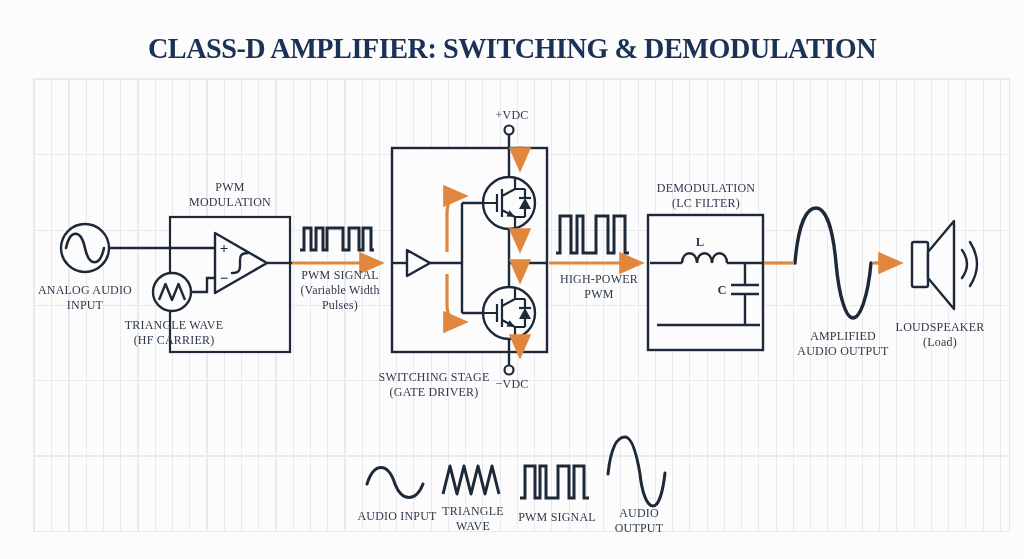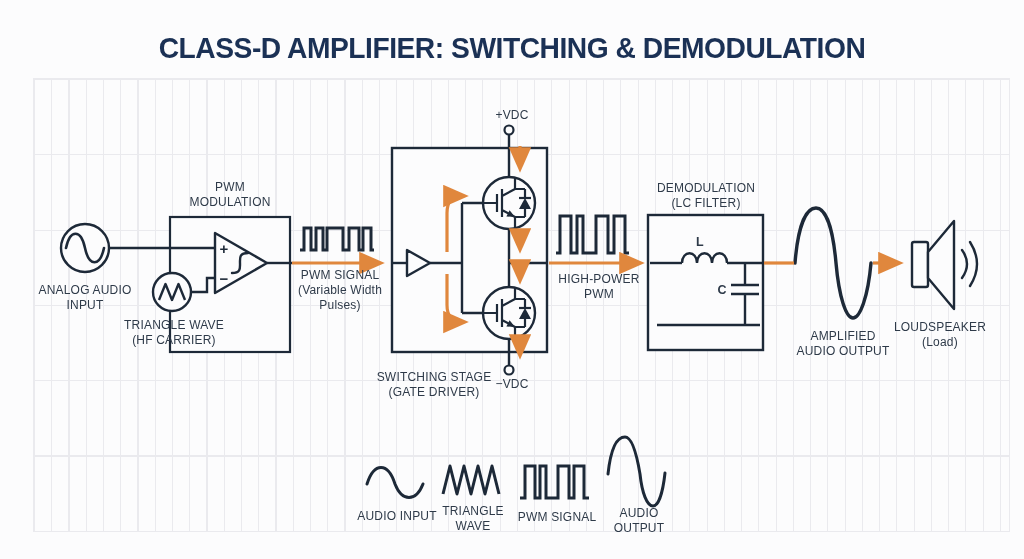--- a/index.html
+++ b/index.html
@@ -1,17 +1,17 @@
 <!DOCTYPE html>
 <html><head>
 <meta charset="utf-8">
 <style>
   html,body{margin:0;padding:0;}
   .stage{position:relative;width:1024px;height:559px;background:#fcfcfd;overflow:hidden;
-         font-family:Liberation Sans, sans-serif;}
+         font-family:Liberation Serif, serif;}
   .grid{position:absolute;left:33px;top:78px;width:975px;height:452px;
         border:1px solid #eaeaee;
         background-image:
           repeating-linear-gradient(90deg,#eaeaee 0,#eaeaee 1px,transparent 1px,transparent 17.25px),
           repeating-linear-gradient(180deg,#eaeaee 0,#eaeaee 1px,transparent 1px,transparent 75.3px);}
   svg{position:absolute;left:0;top:0;}
   .title{position:absolute;left:512px;top:31px;transform:translateX(-50%) scaleX(.94);
          font-weight:bold;font-size:30px;color:#1b3155;letter-spacing:-.5px;white-space:nowrap;}
   .lbl{position:absolute;transform:translateX(-50%) scaleX(.96);text-align:center;
        font-size:12.5px;line-height:1.18;color:#2e3a49;letter-spacing:.2px;white-space:nowrap;}

